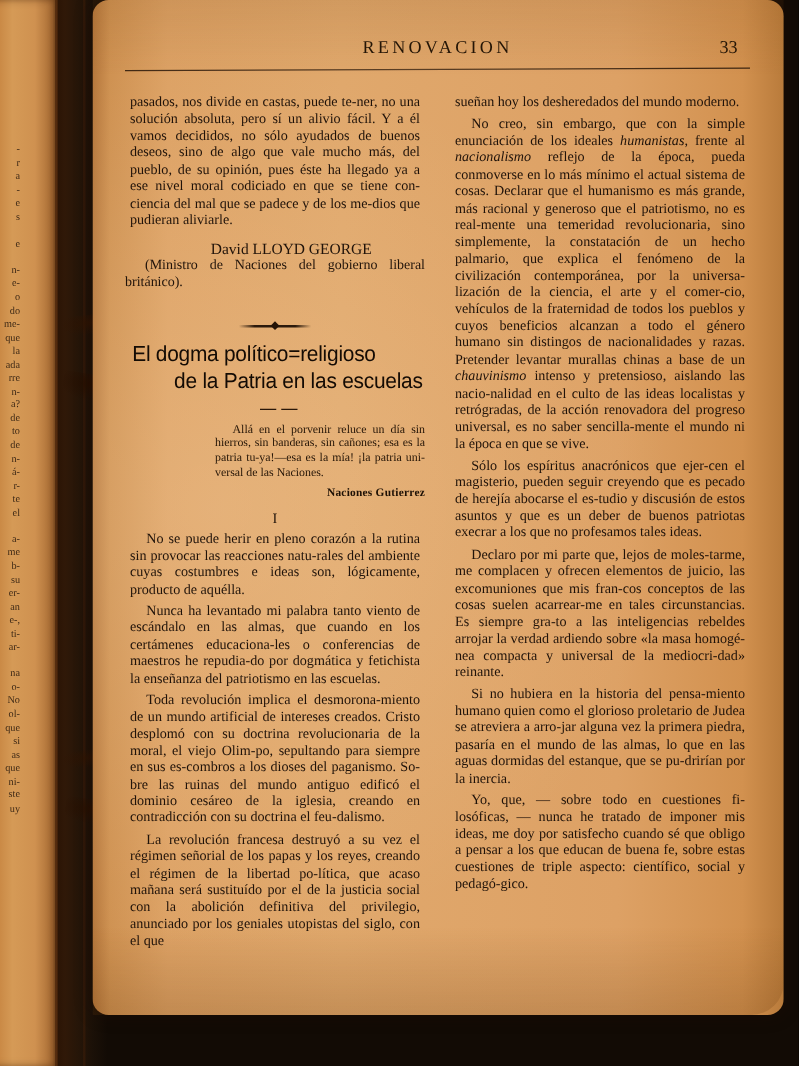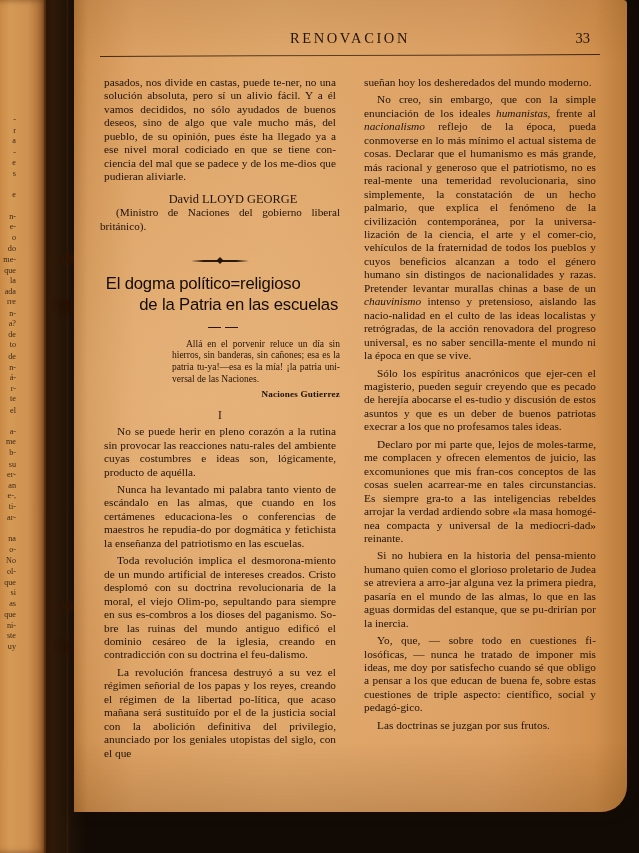--- a/index.html
+++ b/index.html
@@ -136,20 +136,21 @@
         #b5773c 0px,
         #cf9252 14px,
         #dda265 60px,
         #e0a86c 200px,
         #dda165 420px,
         #d2914f 520px,
         #b97b3b 553px);
     border-bottom-right-radius: 26px;
     border-top-right-radius: 4px;
     box-shadow: 0 0 14px rgba(30,12,0,.45);
+    border-radius: 13px;
   }
   .page-grain {
     position: absolute;
     inset: 0;
     border-bottom-right-radius: 26px;
     background:
       linear-gradient(180deg, rgba(120,70,20,.14) 0px, rgba(120,70,20,0) 60px),
       linear-gradient(0deg, rgba(100,55,12,.22) 0px, rgba(100,55,12,0) 70px);
     pointer-events: none;
   }
@@ -459,20 +460,19 @@
         </div>
 
         <div class="col">
           <p class="body noind">sueñan hoy los desheredados del mundo moderno.</p>
           <div>
               <p class="body">No creo, sin embargo, que con la simple enunciación de los ideales <i>humanistas</i>, frente al <i>nacionalismo</i> reflejo de la época, pueda conmoverse en lo más mínimo el actual sistema de cosas. Declarar que el humanismo es más grande, más racional y generoso que el patriotismo, no es real-mente una temeridad revolucionaria, sino simplemente, la constatación de un hecho palmario, que explica el fenómeno de la civilización contemporánea, por la universa-lización de la ciencia, el arte y el comer-cio, vehículos de la fraternidad de todos los pueblos y cuyos beneficios alcanzan a todo el género humano sin distingos de nacionalidades y razas. Pretender levantar murallas chinas a base de un <i>chauvinismo</i> intenso y pretensioso, aislando las nacio-nalidad en el culto de las ideas localistas y retrógradas, de la acción renovadora del progreso universal, es no saber sencilla-mente el mundo ni la época en que se vive.</p>
               <p class="body">Sólo los espíritus anacrónicos que ejer-cen el magisterio, pueden seguir creyendo que es pecado de herejía abocarse el es-tudio y discusión de estos asuntos y que es un deber de buenos patriotas execrar a los que no profesamos tales ideas.</p>
               <p class="body">Declaro por mi parte que, lejos de moles-tarme, me complacen y ofrecen elementos de juicio, las excomuniones que mis fran-cos conceptos de las cosas suelen acarrear-me en tales circunstancias. Es siempre gra-to a las inteligencias rebeldes arrojar la verdad ardiendo sobre «la masa homogé-nea compacta y universal de la mediocri-dad» reinante.</p>
               <p class="body">Si no hubiera en la historia del pensa-miento humano quien como el glorioso proletario de Judea se atreviera a arro-jar alguna vez la primera piedra, pasaría en el mundo de las almas, lo que en las aguas dormidas del estanque, que se pu-drirían por la inercia.</p>
               <p class="body">Yo, que, — sobre todo en cuestiones fi-losóficas, — nunca he tratado de imponer mis ideas, me doy por satisfecho cuando sé que obligo a pensar a los que educan de buena fe, sobre estas cuestiones de triple aspecto: científico, social y pedagó-gico.</p>
-              <p class="body">Las doctrinas se juzgan por sus frutos.</p>
             </div>
         </div>
 
       </div>
     </div>
   </div>
 </div>
 
 </body></html>

